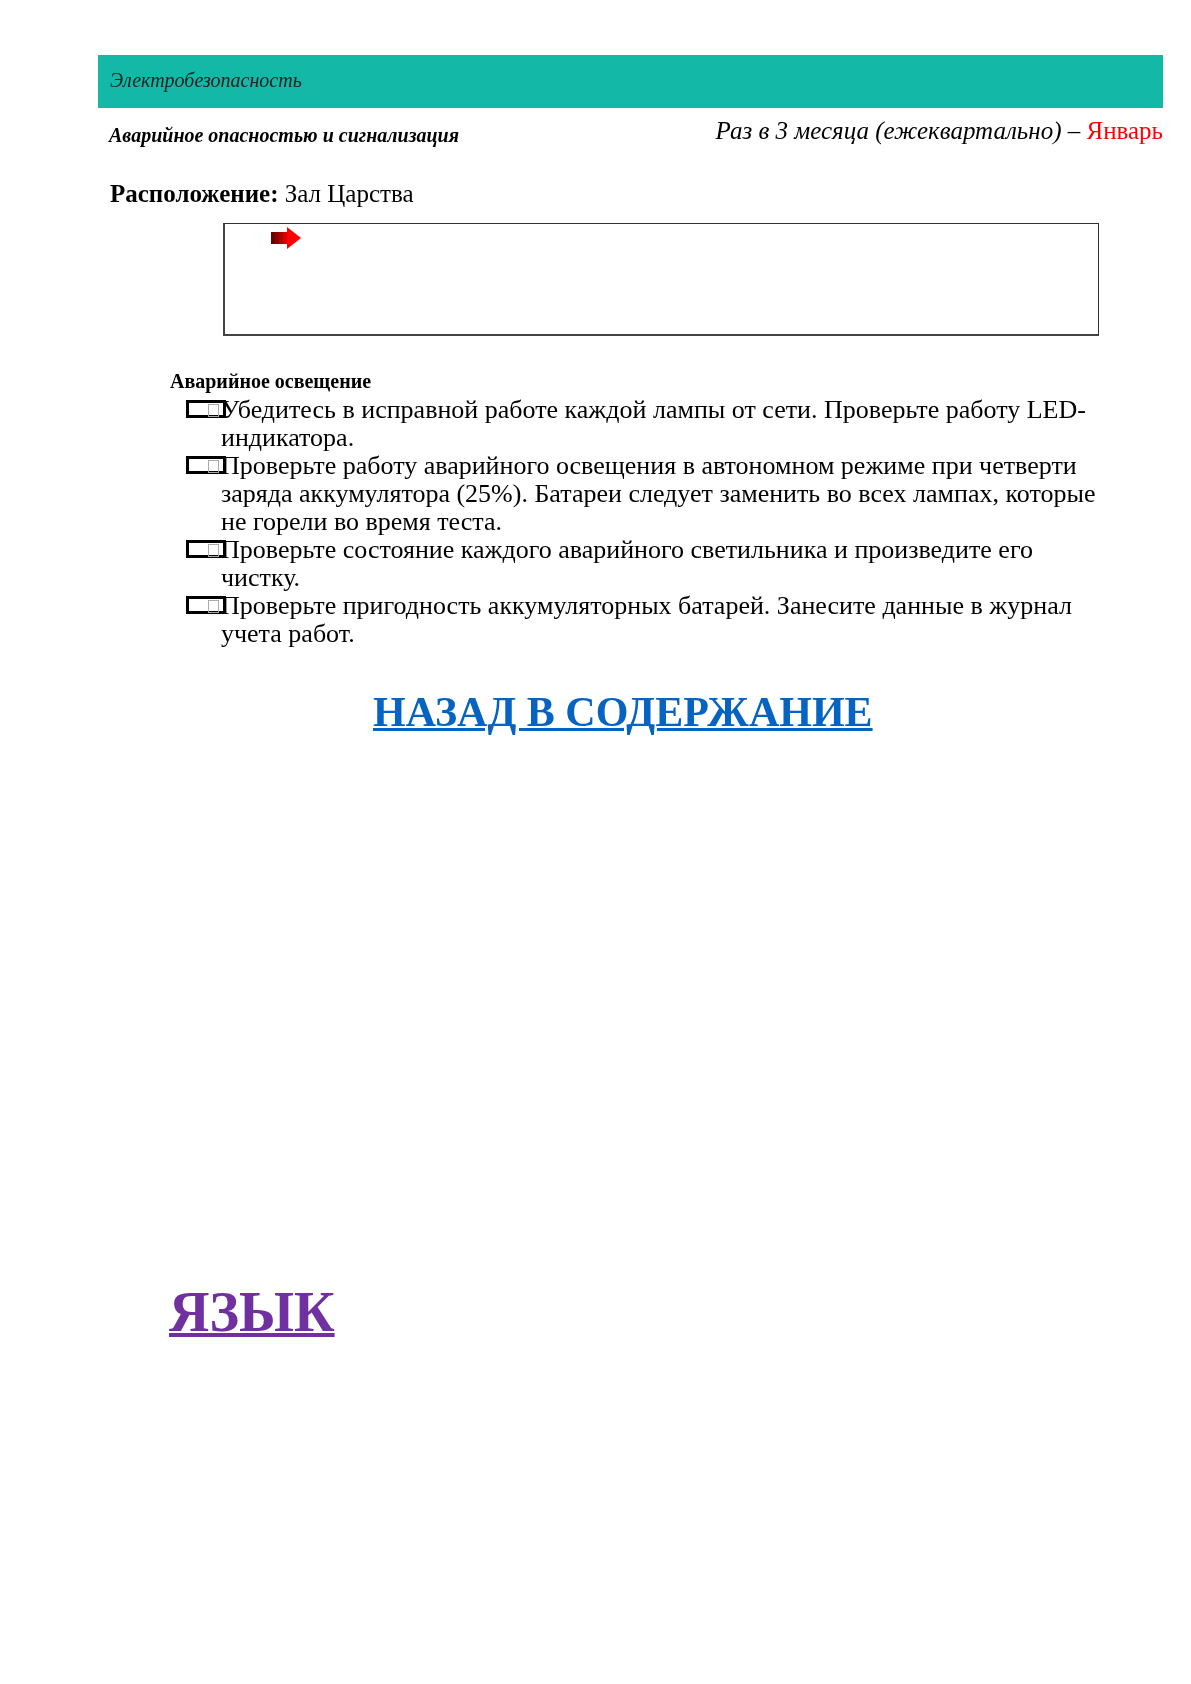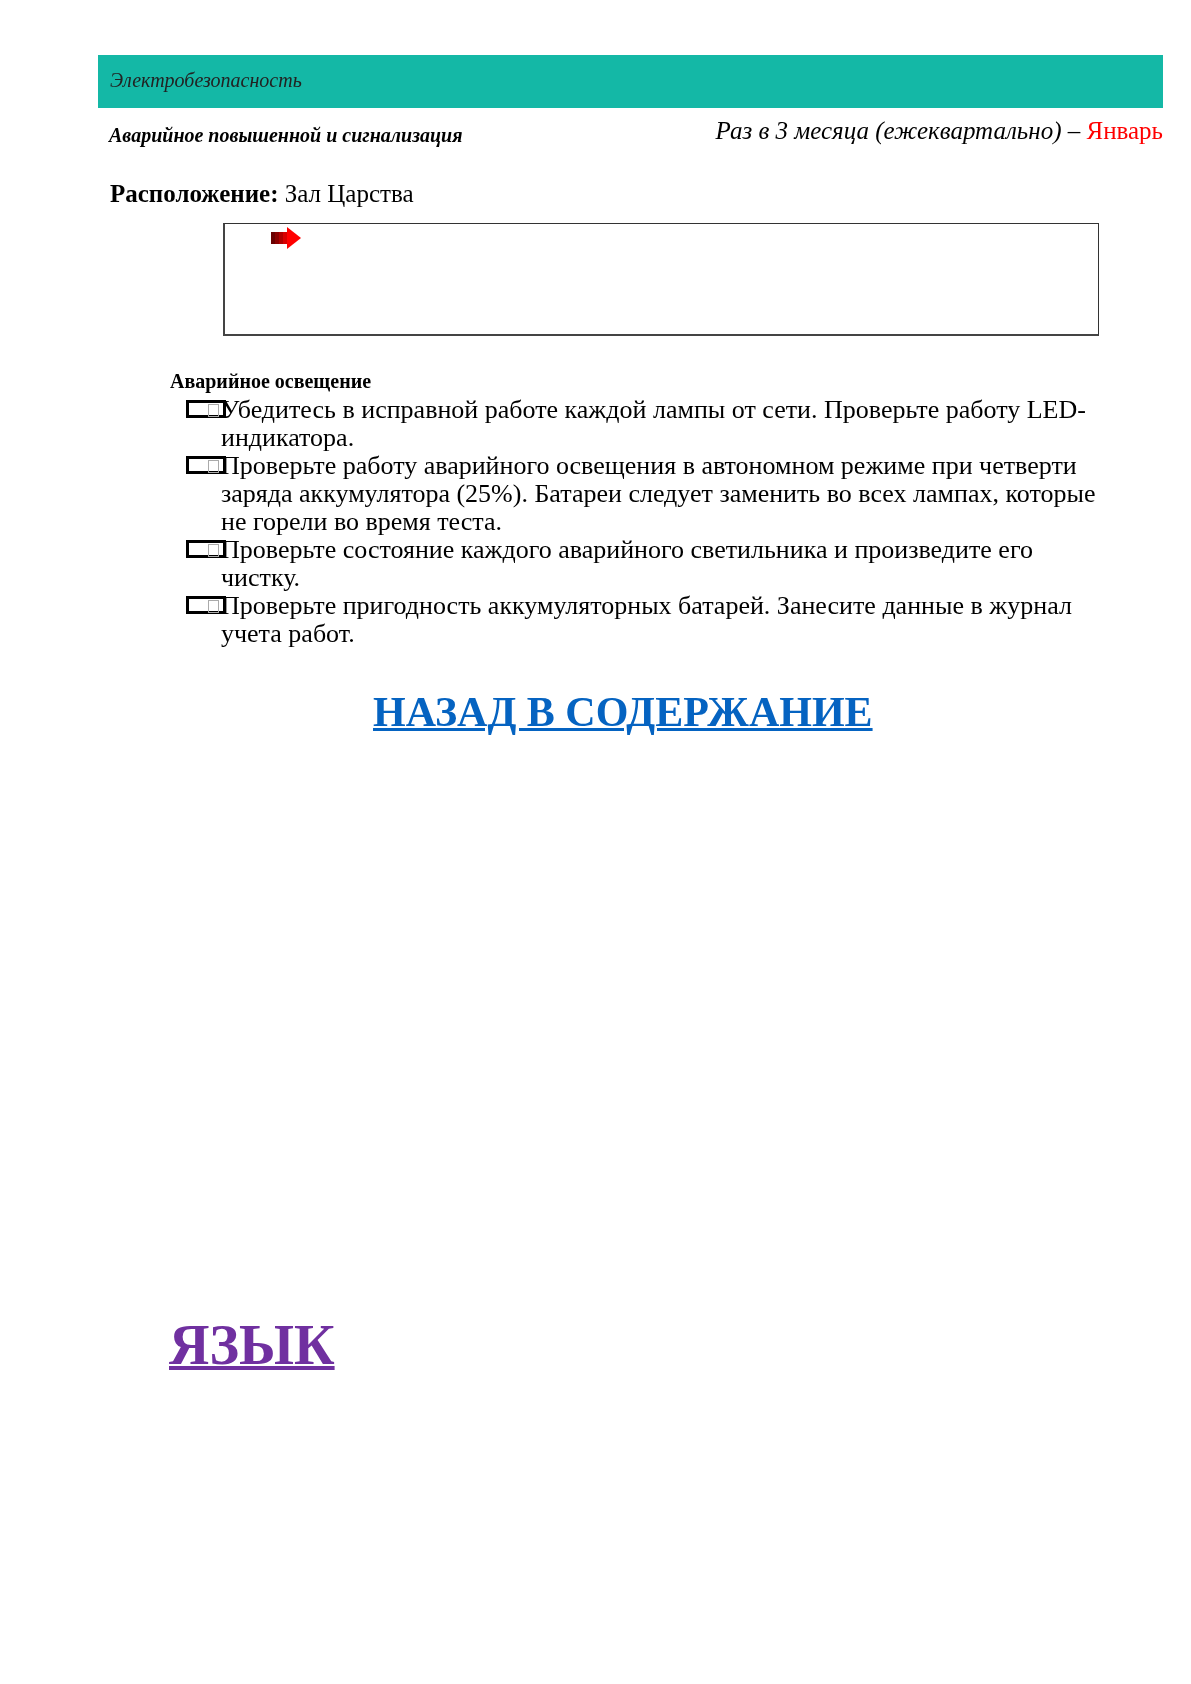--- a/index.html
+++ b/index.html
@@ -20,30 +20,30 @@
   .section-title { position:absolute; left:170px; top:370px; font-size:20px; font-weight:bold; }
   .check-list { position:absolute; left:186px; top:396px; width:920px; }
   .check-item { position:relative; padding-left:35px; font-size:26px; line-height:28px; }
   .checkbox { position:absolute; left:0; top:4px; width:40px; height:18px; border:3px solid #000;
               box-sizing:border-box; }
   .checkbox::after { content:""; position:absolute; left:19px; top:1px; width:9px; height:11px;
                      border:1px solid #aaa; }
   .back-link { position:absolute; left:373px; top:688px; font-size:42px; font-weight:bold;
                color:#0563c1; text-decoration:underline; text-decoration-thickness:3px; }
   .lang-link { position:absolute; left:169px; top:1280px; font-size:56px; font-weight:bold;
-               color:#7030a0; text-decoration:underline; text-decoration-thickness:4px;margin-top:33px; }
+               color:#7030a0; text-decoration:underline; text-decoration-thickness:4px; }
 </style>
 </head>
 <body>
 
 <div class="header-bar">
   <span class="header-title">Электробезопасность</span>
 </div>
 
-<div class="subtitle-left">Аварийное повышенной и сигнализация</div>
+<div class="subtitle-left">Аварийное опасностью и сигнализация</div>
 <div class="subtitle-right"><span>Раз в 3 месяца (ежеквартально) – </span><span class="month">Январь</span></div>
 
 <div class="location">
   <b>Расположение:</b>
   <span>Зал Царства</span>
 </div>
 
 <div class="warning-box">
   <svg class="warning-icon" viewBox="0 0 30 22">
     <rect x="0" y="5" width="4" height="12" fill="#6a0000"></rect>

